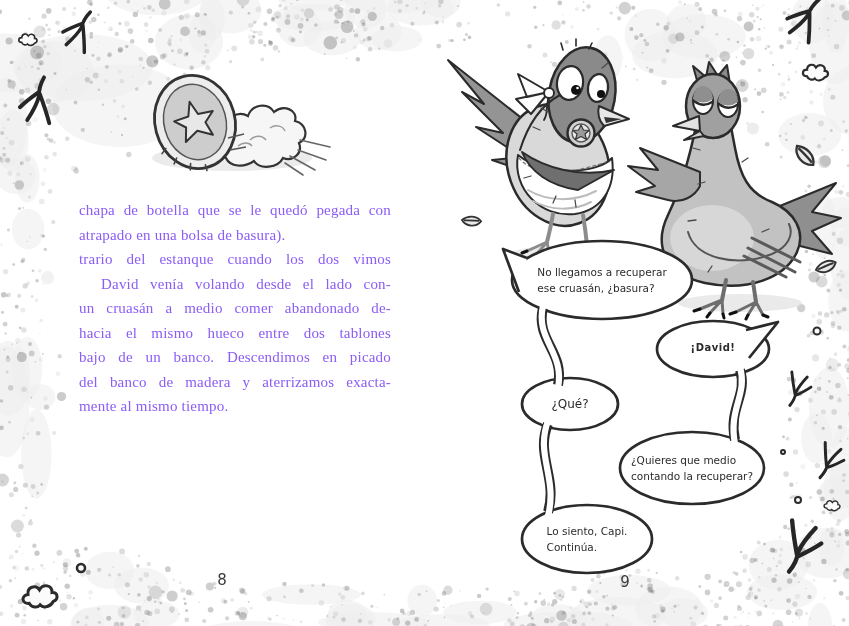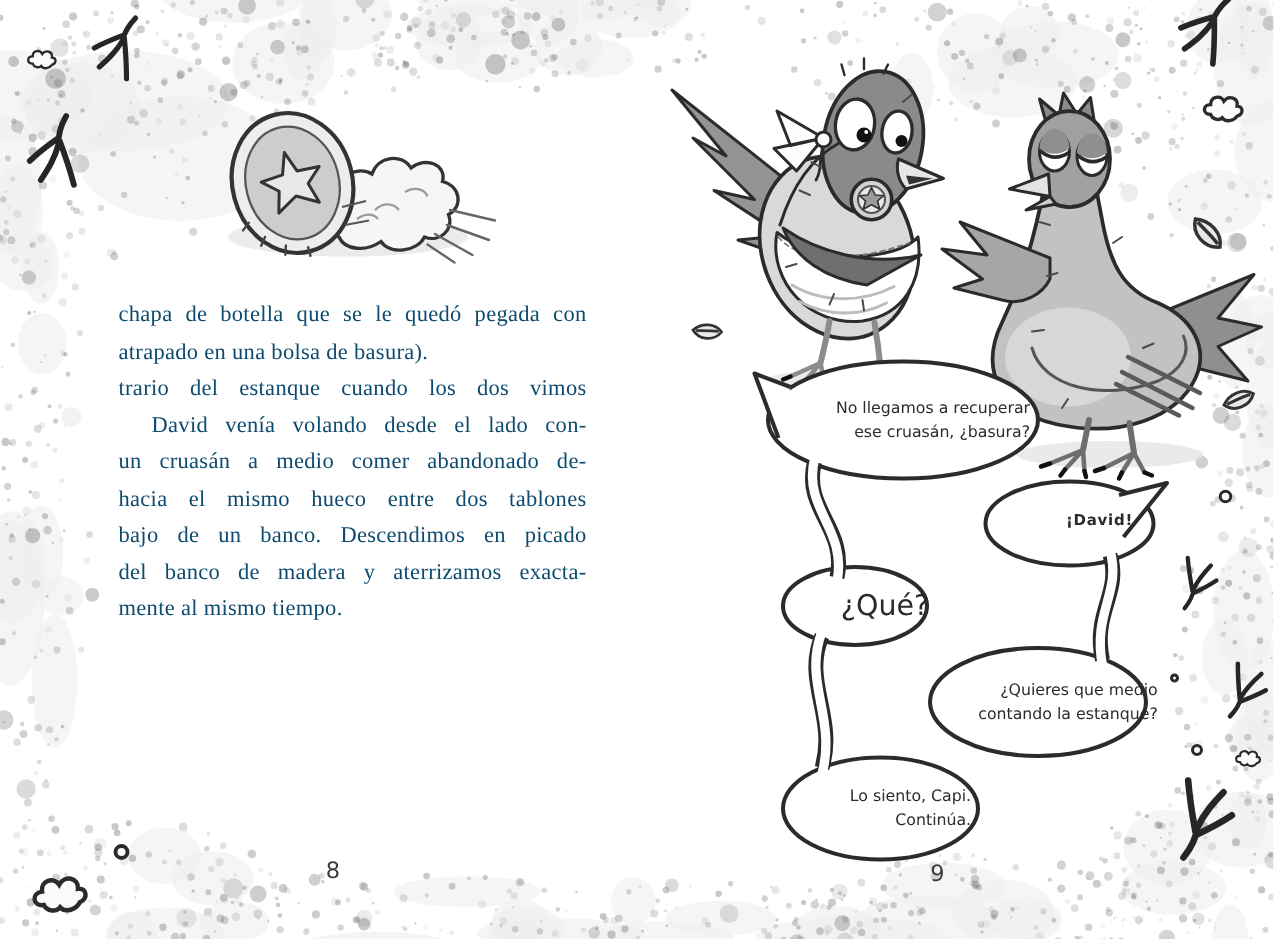--- a/index.html
+++ b/index.html
@@ -3,28 +3,28 @@
 <meta charset="utf-8">
 <style>
   html,body{margin:0;padding:0;background:#fff;}
   .page{position:relative;width:849px;height:626px;background:#ffffff;overflow:hidden;
         font-family:"Liberation Serif",serif;color:#2e2e2e;}
   svg.art{position:absolute;left:0;top:0;width:849px;height:626px;}
   
   .left-text{position:absolute;left:79px;top:198px;width:312px;}
   .tline{font-size:15px;line-height:24.5px;height:24.5px;text-align:justify;
          text-align-last:justify;white-space:normal;overflow:hidden;
-         letter-spacing:.2px;color:#0c4a6e;}
+         letter-spacing:.2px;color:#8b5cf6;}
   .tline.end{text-align-last:left;}
   .tline.ind{text-indent:22px;}
   
-  .bubtxt{position:absolute;transform:translate(-50%,-50%);text-align:right;
+  .bubtxt{position:absolute;transform:translate(-50%,-50%);text-align:left;
           font-family:"DejaVu Sans",sans-serif;font-size:10.5px;line-height:16px;
-          color:#2b2b2b;white-space:nowrap;margin-left:20px;}
-  .bubtxt.big{font-size:19px;line-height:20px;}
+          color:#2b2b2b;white-space:nowrap;}
+  .bubtxt.big{font-size:12px;line-height:20px;}
   .bubtxt.mid{font-size:10px;line-height:18px;font-weight:bold;letter-spacing:.5px;}
   
   .pgnum{position:absolute;transform:translate(-50%,0);
          font-family:"DejaVu Sans",sans-serif;font-size:15px;color:#3a3a3a;}
 </style>
 </head>
 <body>
 
 <div class="page">
 
@@ -1829,19 +1829,19 @@
 </div>
 <div class="bubtxt" style="left:587px;top:539px">
   <div>Lo siento, Capi.</div>
   <div>Continúa.</div>
 </div>
 <div class="bubtxt mid" style="left:713px;top:348px">
   <div>¡David!</div>
 </div>
 <div class="bubtxt" style="left:692px;top:468px">
   <div>¿Quieres que medio</div>
-  <div>contando la estanque?</div>
+  <div>contando la recuperar?</div>
 </div>
 
 <span class="pgnum" style="left:222px;top:571px">8</span>
 <span class="pgnum" style="left:625px;top:573px">9</span>
 
 </div>
 
 </body></html>

